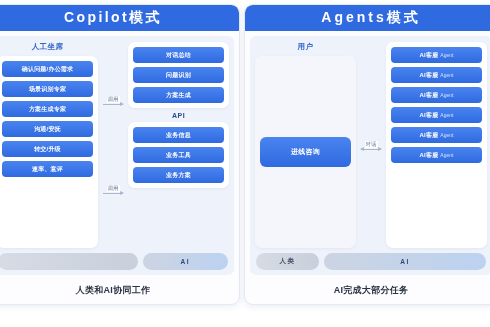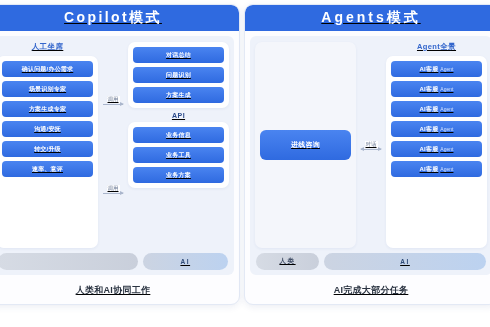--- a/index.html
+++ b/index.html
@@ -13,21 +13,20 @@
   }
 
   #stage {
     position: relative;
     width: 490px;
     height: 327px;
     background: #ffffff;
     display: flex;
     gap: 4px;
     padding: 4px 0 22px 0;
-    text-decoration: underline;
   }
 
   
   .panel {
     position: relative;
     flex: 1 1 0;
     background: #fdfdff;
     border: 1px solid #e3e9f5;
     border-radius: 9px;
     box-shadow: 0 2px 7px rgba(40,70,130,0.09);
@@ -319,34 +318,34 @@
 
   <section class="panel right">
 
     <div class="panel-header">Agents模式</div>
 
     <div class="panel-body">
 
       <div class="cols">
 
         <div class="col">
+          <div class="col-title">用户</div>
           <div class="col-box grow center plain">
             <div class="chip big">
               <span>进线咨询</span>
             </div>
           </div>
         </div>
 
         <div class="arrow-wrap">
           <span class="arrow-label">对话</span>
           <span class="arrow-line bi"></span>
         </div>
 
         <div class="col">
-          <div class="col-title">Agent全景</div>
           <div class="col-box grow">
             <div class="chip">
               <span>AI客服</span>
               <span class="sub">Agent</span>
             </div>
             <div class="chip">
               <span>AI客服</span>
               <span class="sub">Agent</span>
             </div>
             <div class="chip">

